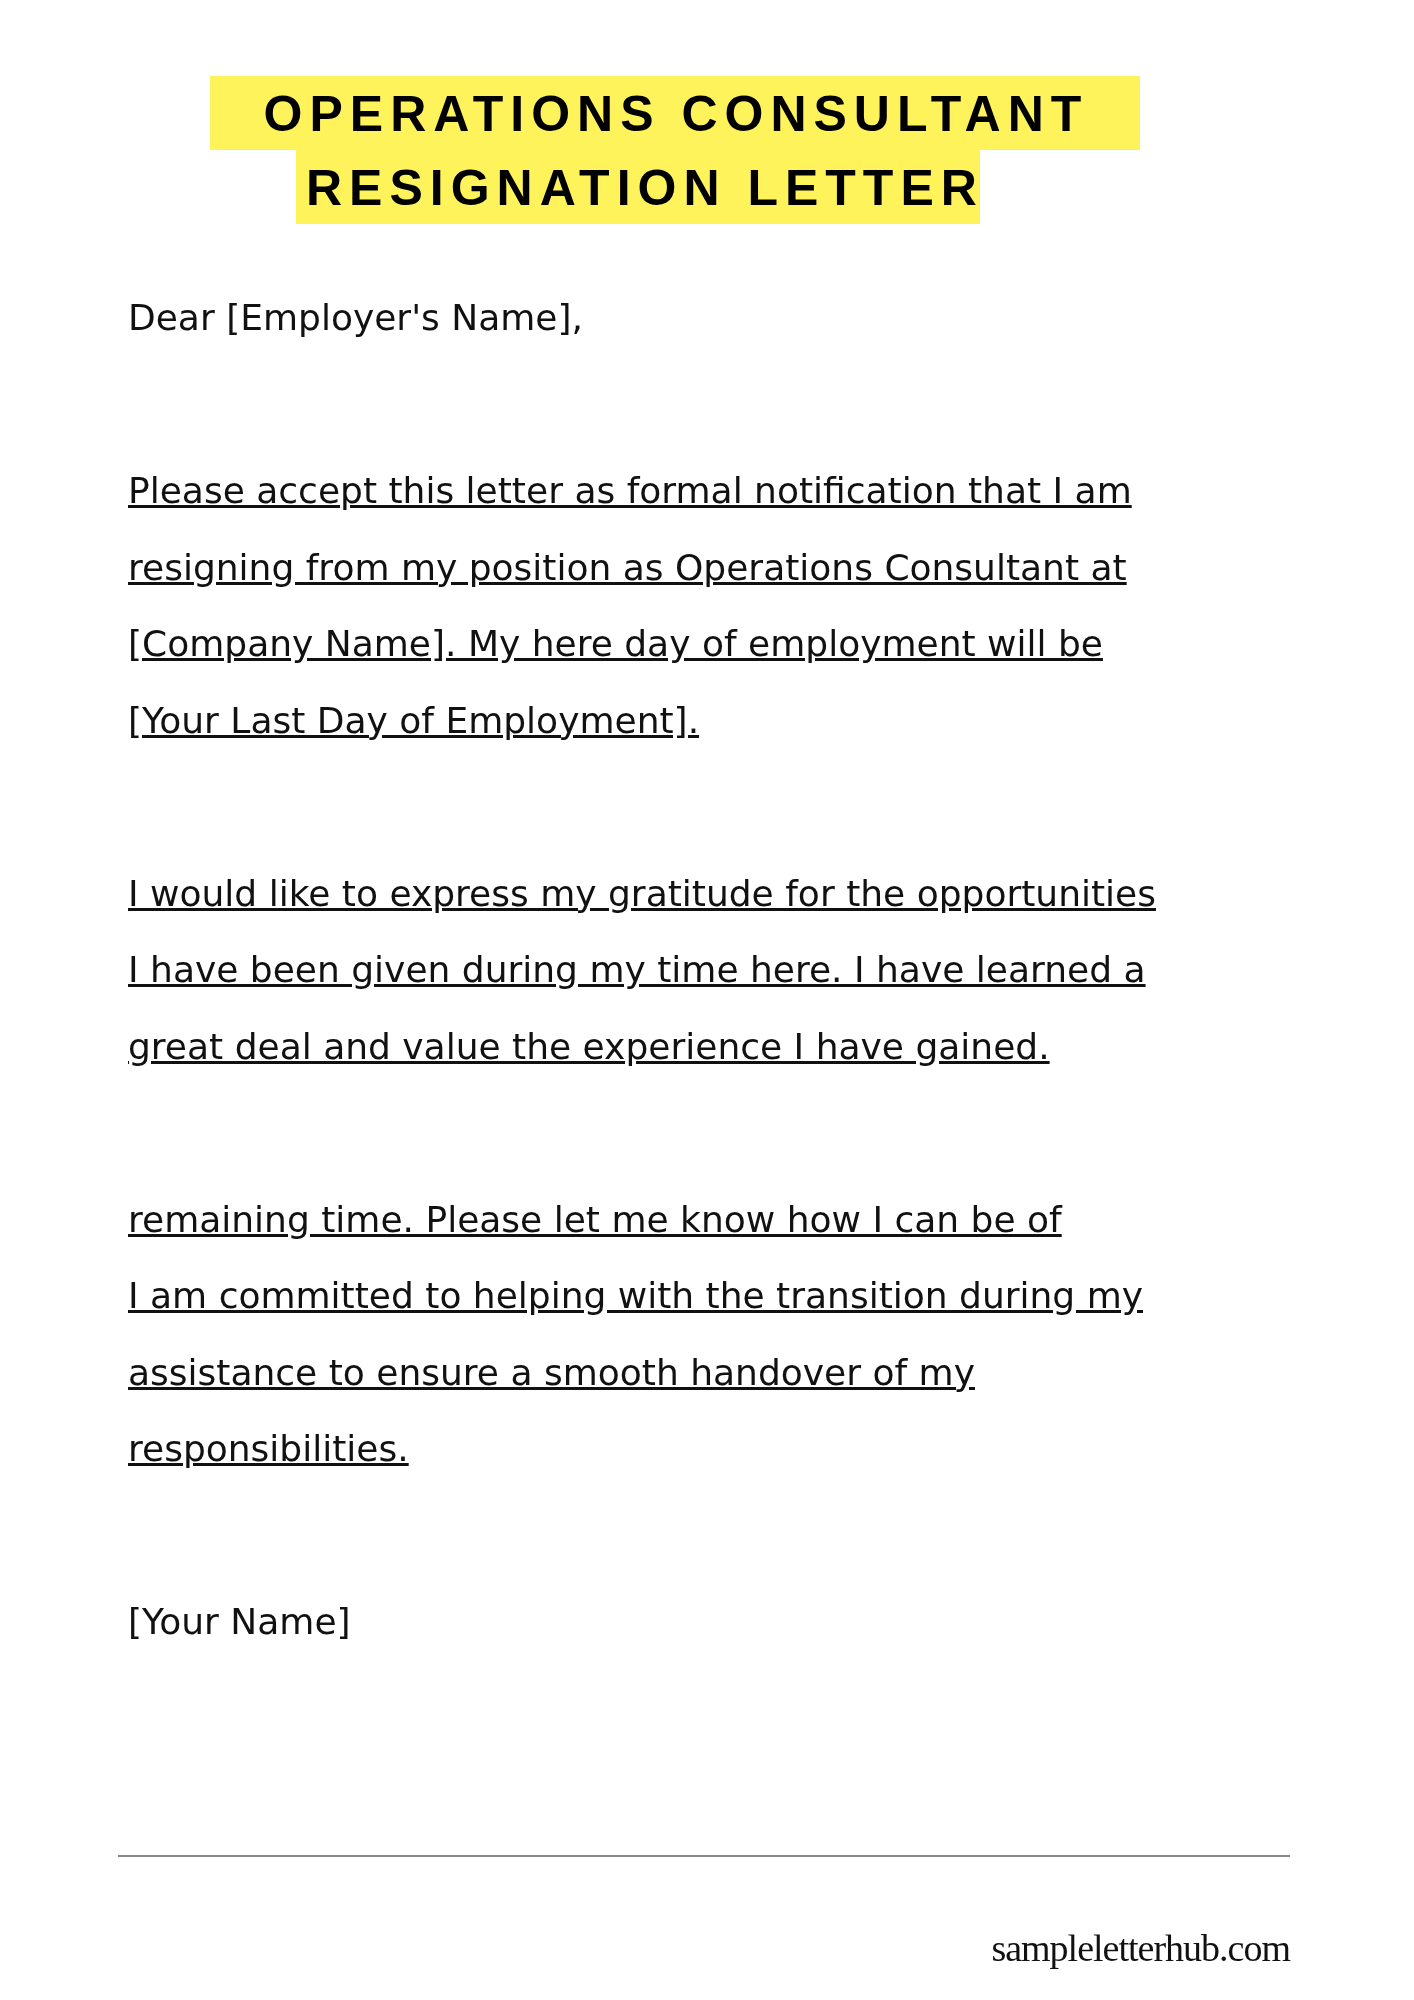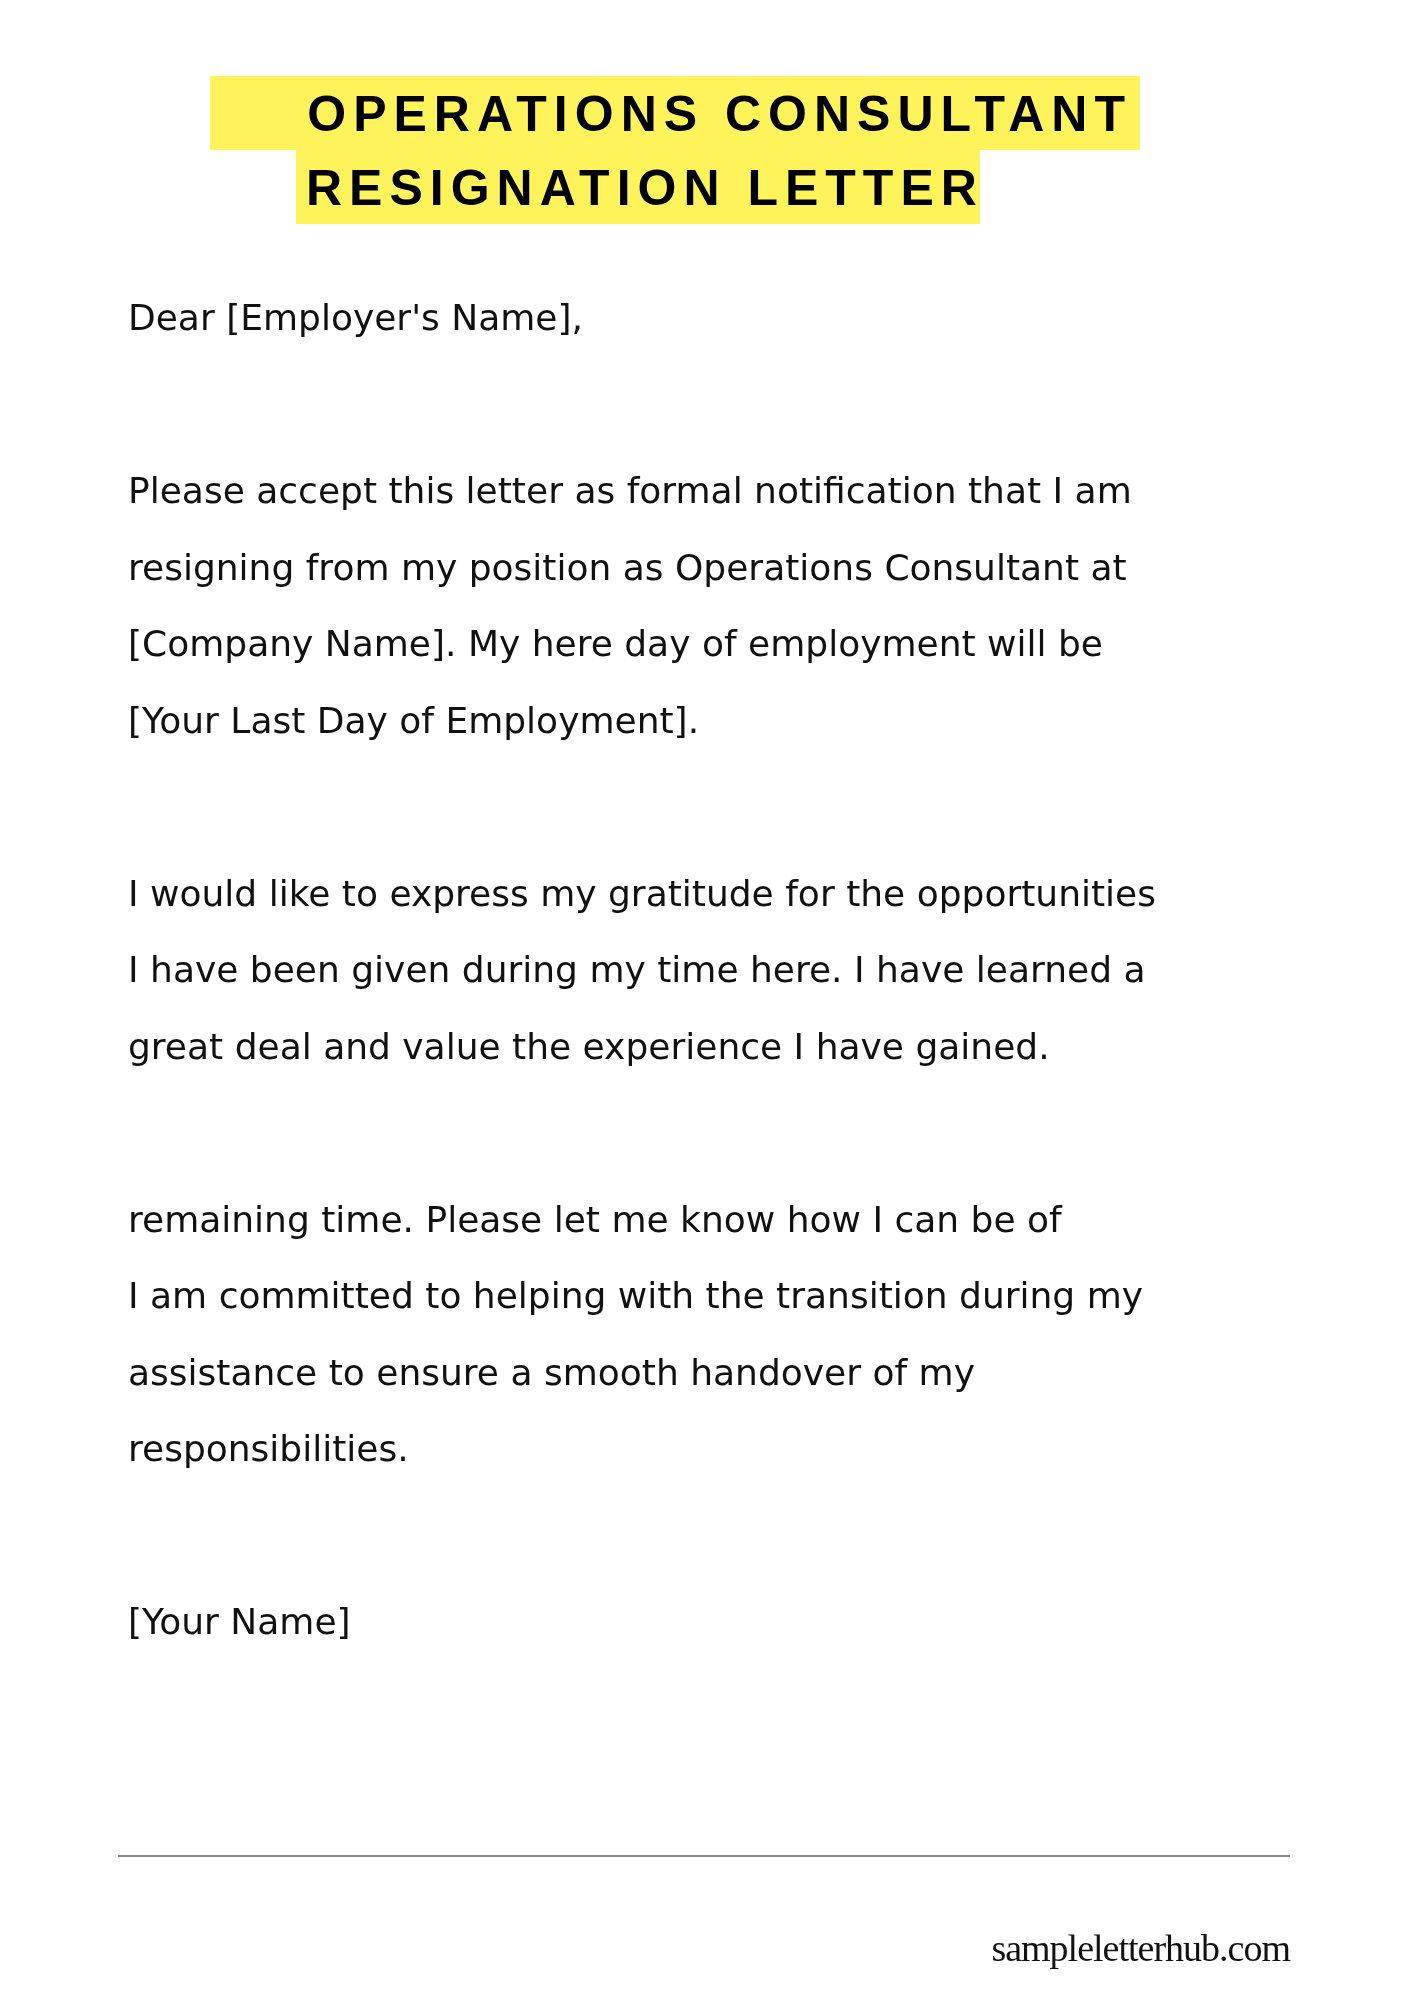--- a/index.html
+++ b/index.html
@@ -32,21 +32,21 @@
       padding: 4px 8px 2px 10px;
       color: #000000;
       white-space: nowrap;
     }
     .title-line.l1 {
       position: absolute;
       left: 210px;
       top: 0px;
       width: 930px;
       box-sizing: border-box;
-      text-align: right;
+      text-align: center;
     }
     .title-line.l2 {
       position: absolute;
       left: 296px;
       top: 74px;
       width: 684px;
       box-sizing: border-box;
       text-align: center;
     }
     .letter {
@@ -61,20 +61,21 @@
     }
     .letter p {
       margin: 10px;
     }
     .gap {
       height: 76.5px;
     }
     .line {
       display: block;
       white-space: nowrap;
+      text-decoration: underline;
     }
     .divider {
       position: absolute;
       left: 118px;
       top: 1855px;
       width: 1172px;
       height: 2px;
       background: #8a8a8a;
     }
     .footer-site {

